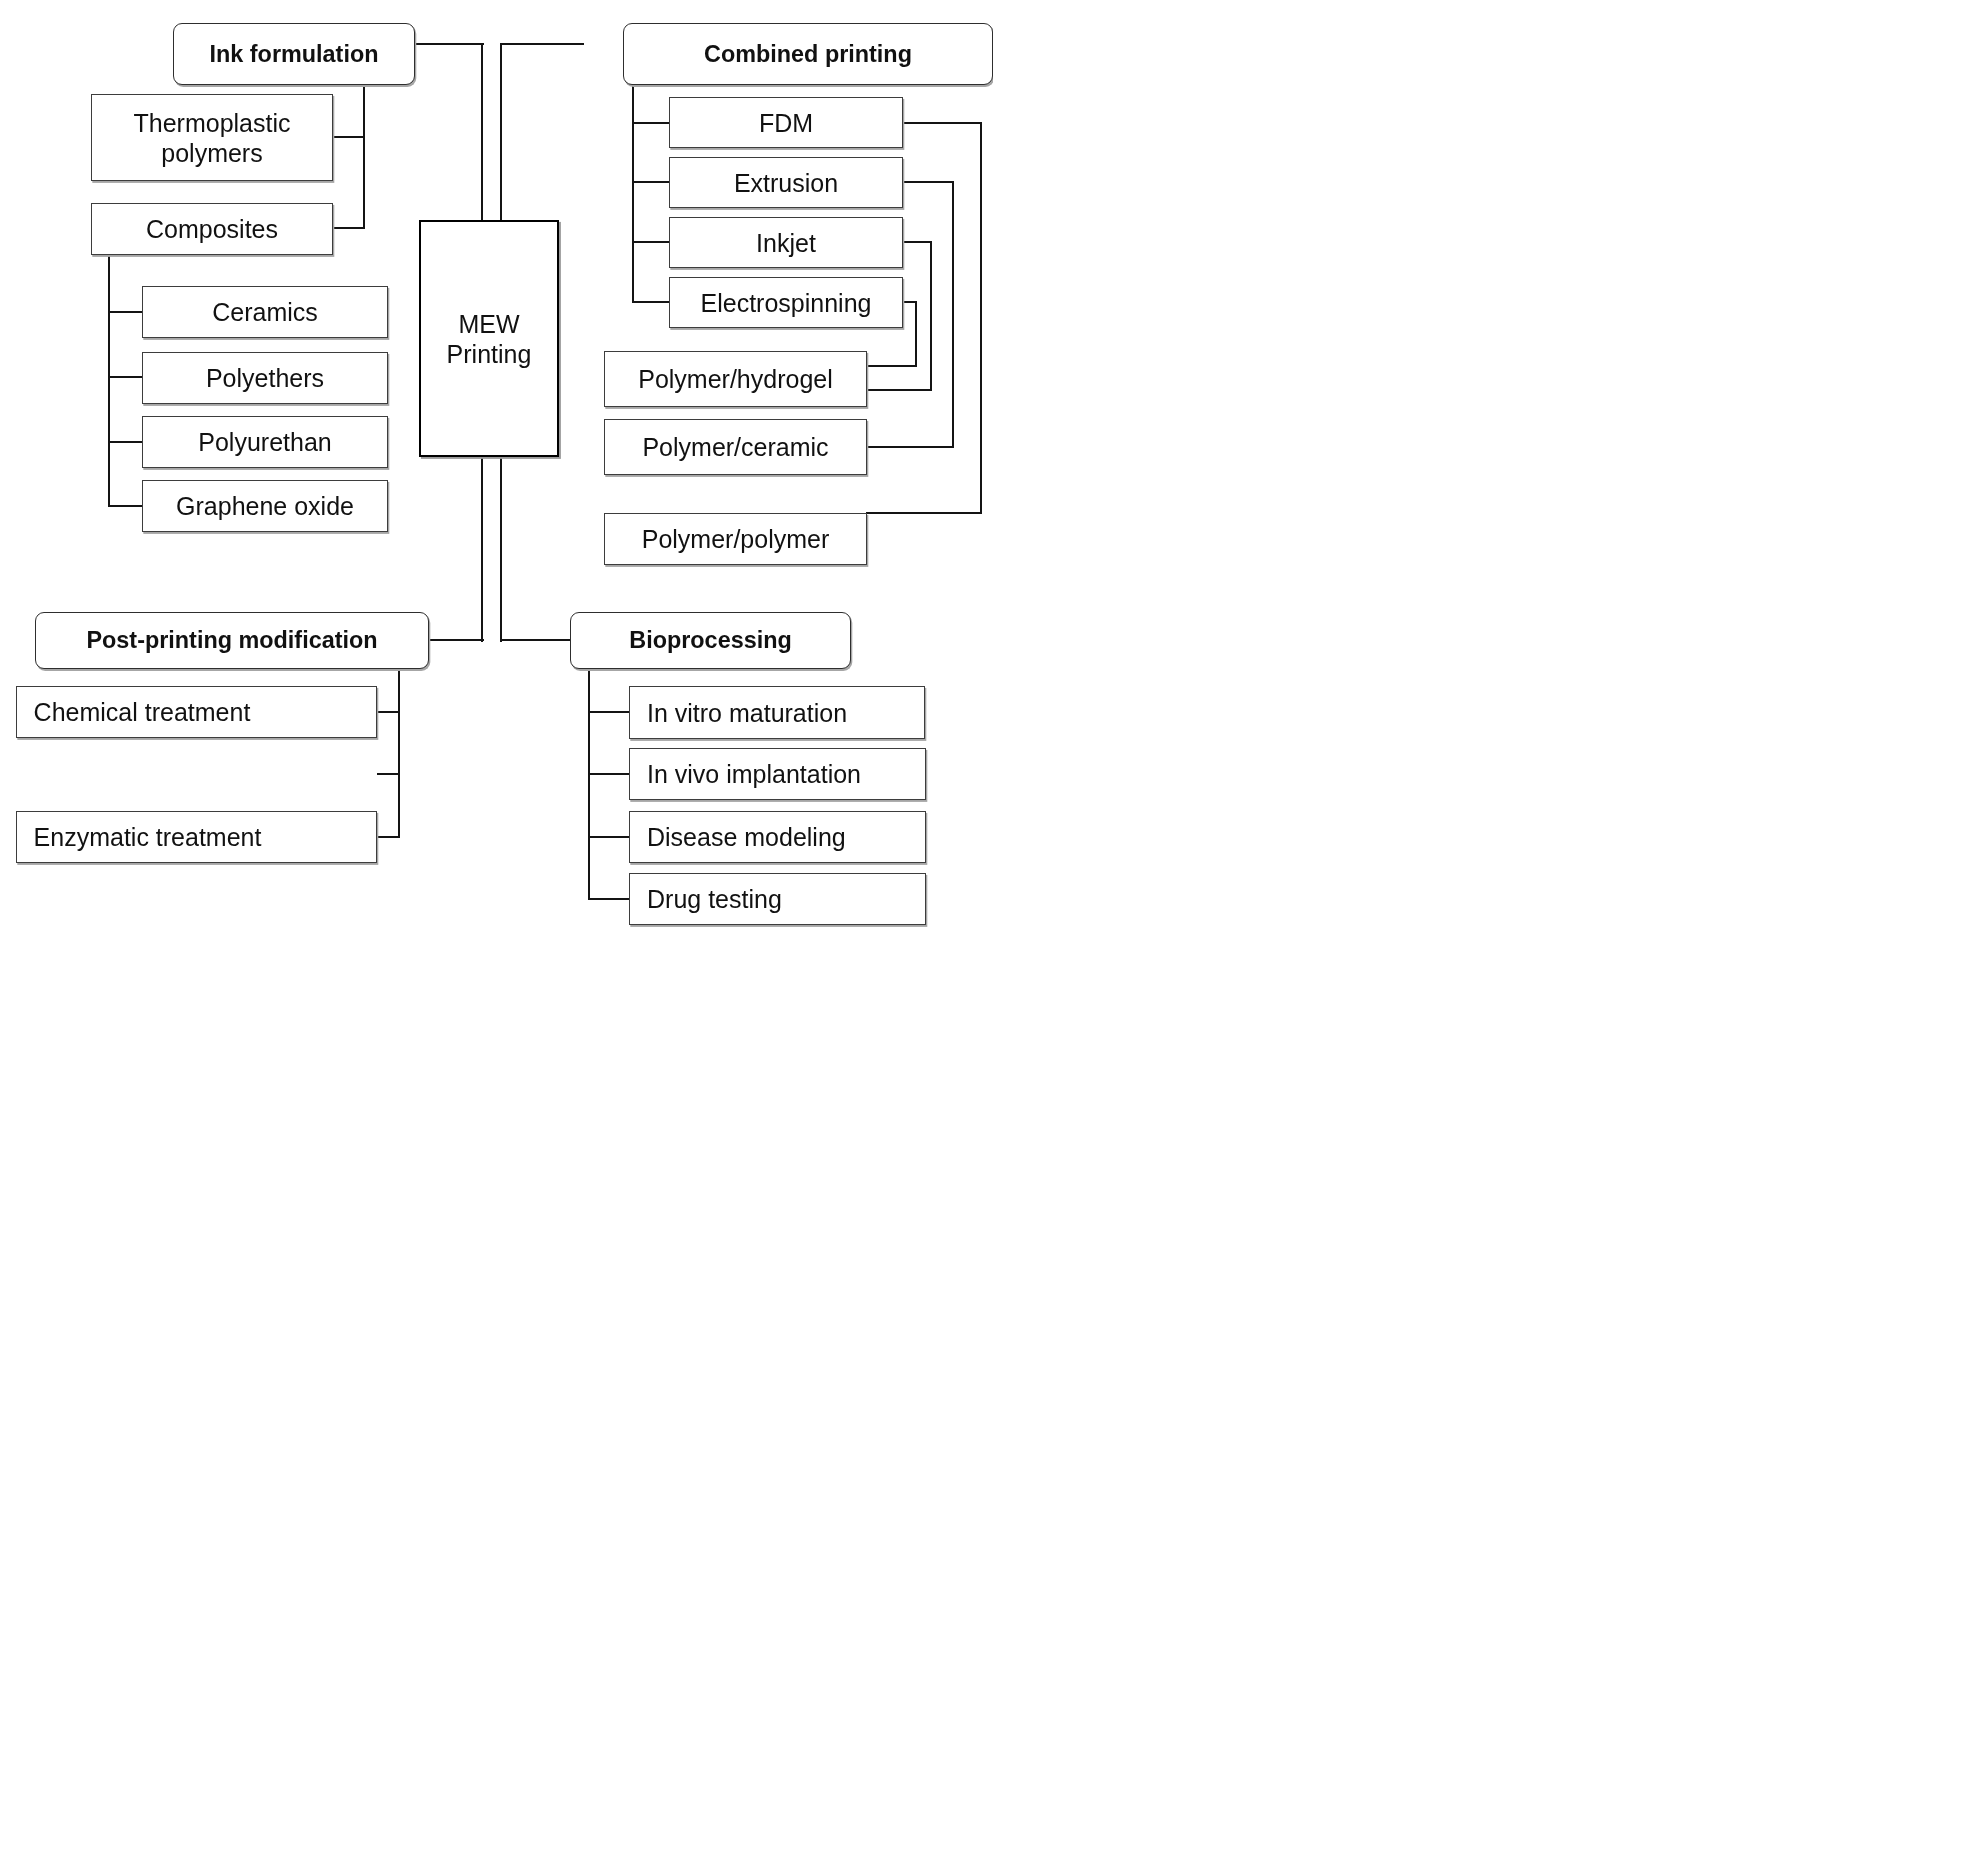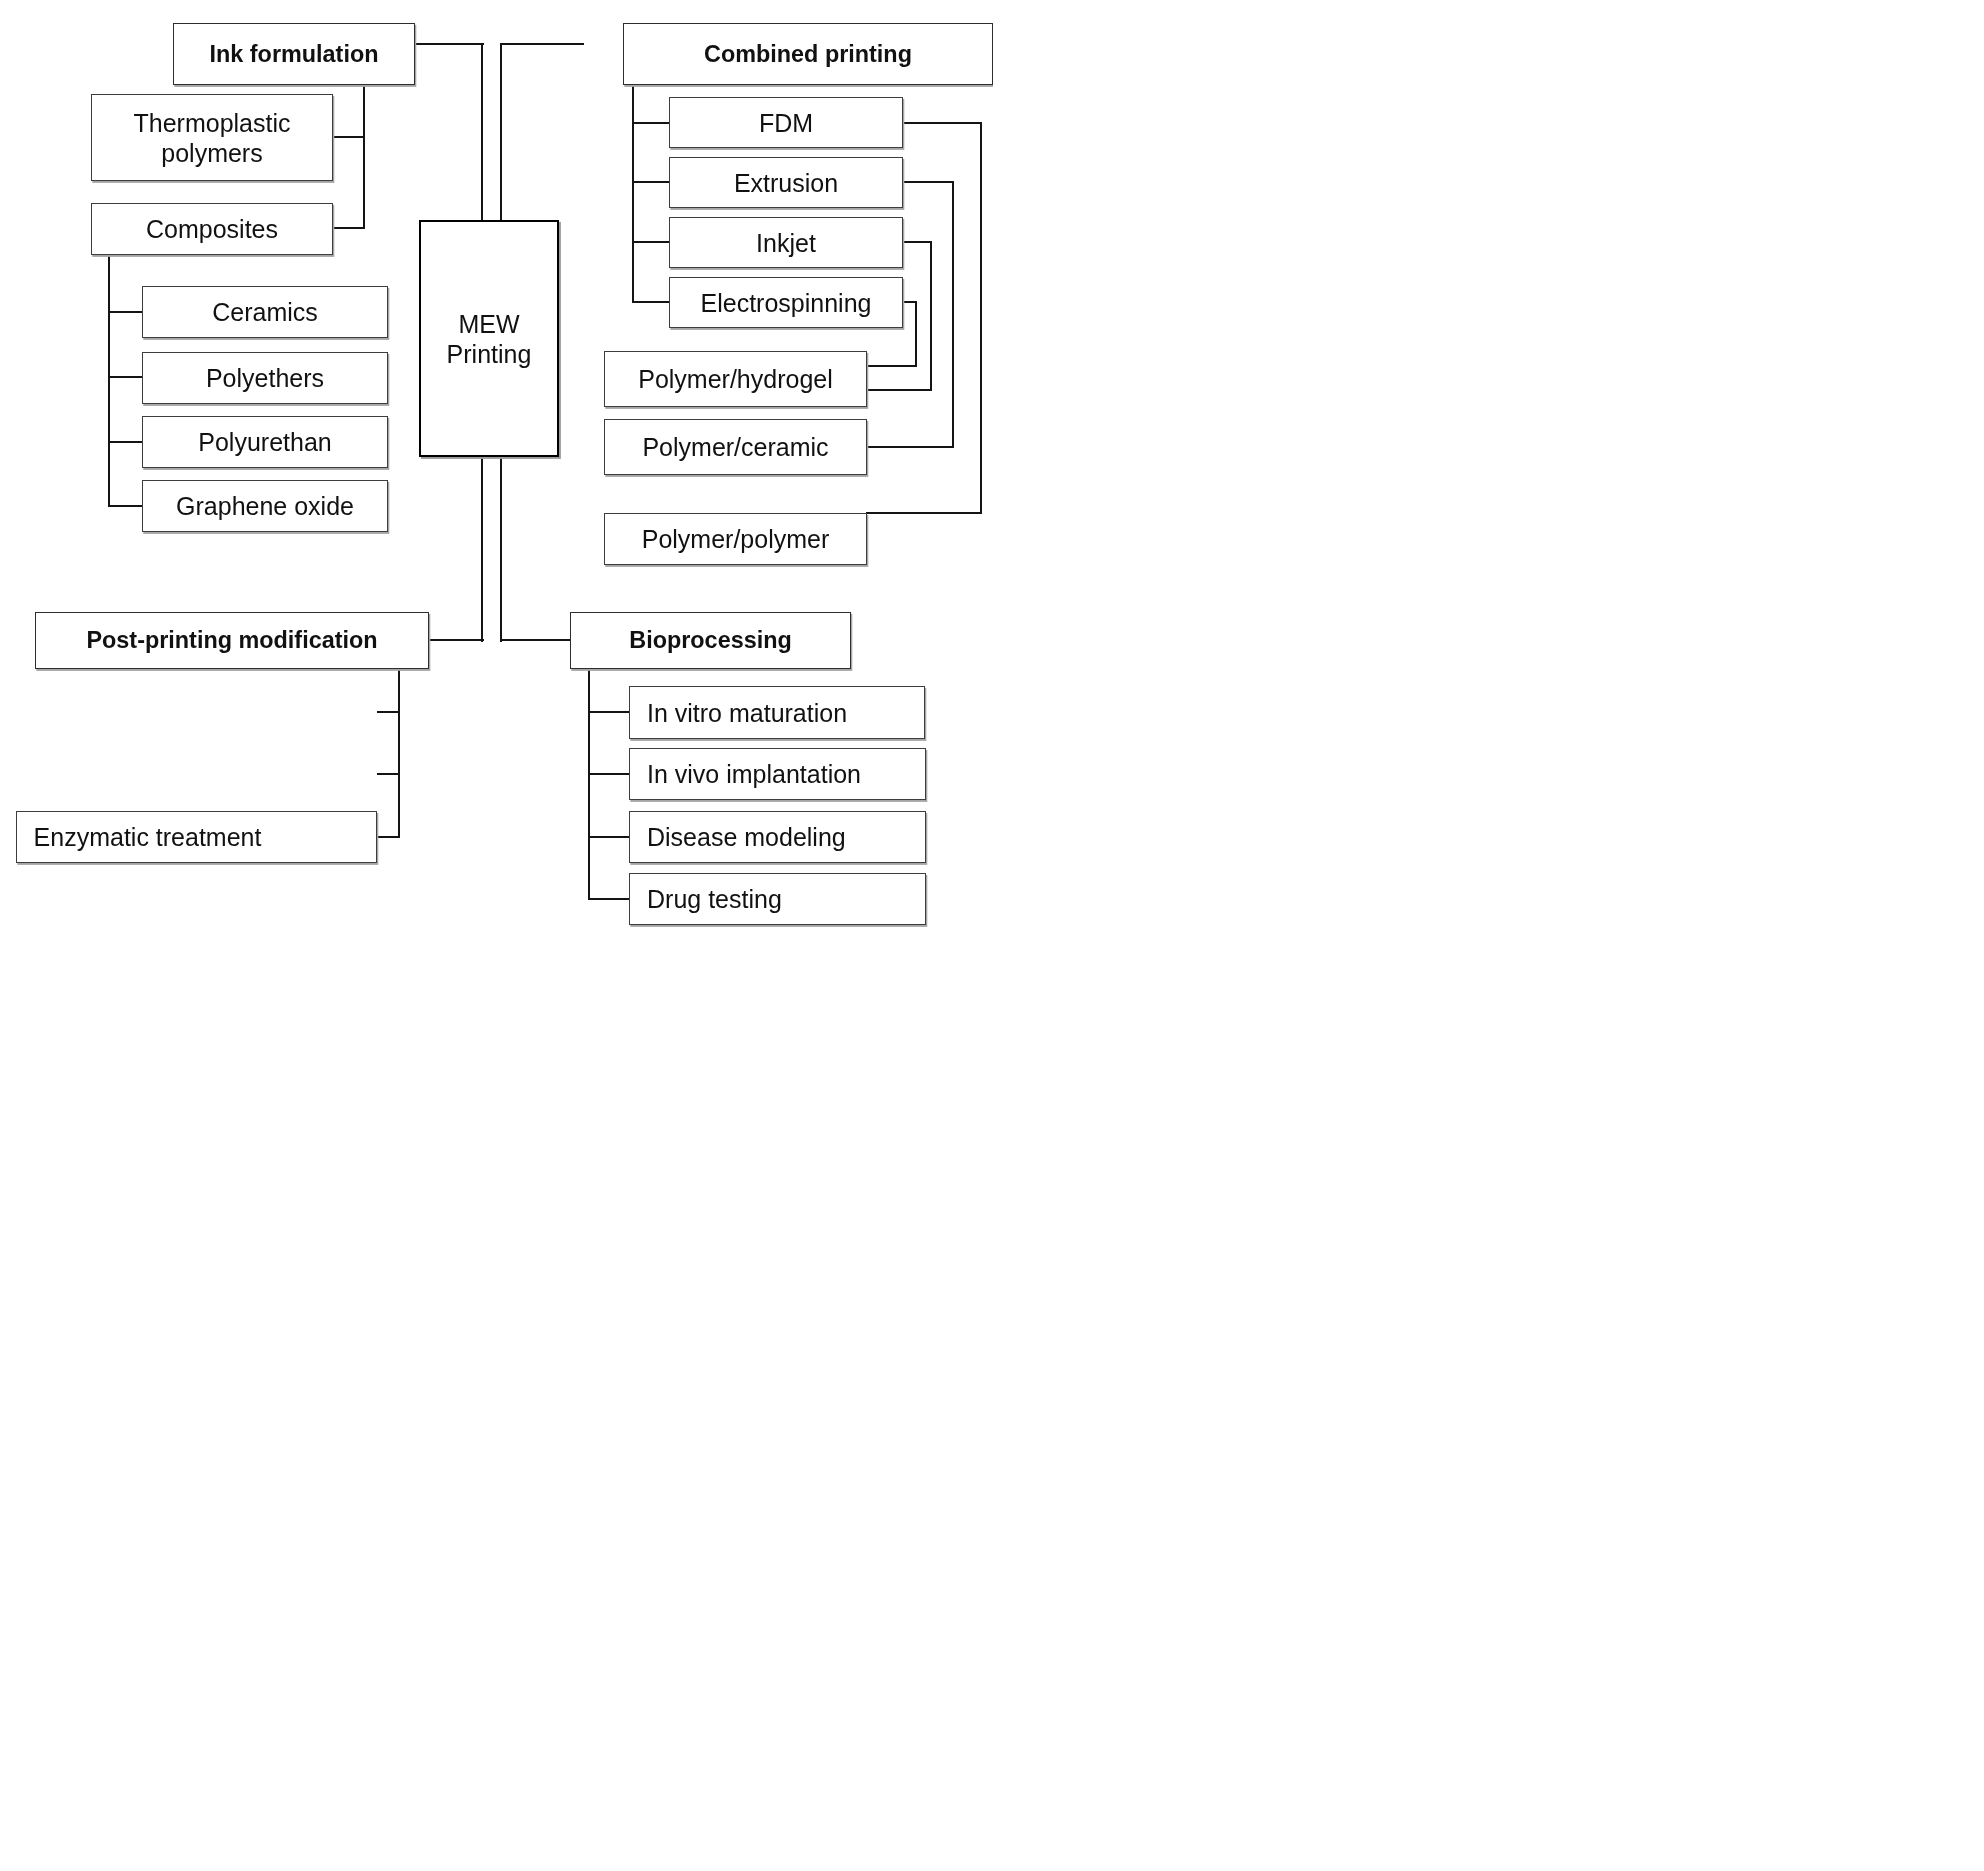--- a/index.html
+++ b/index.html
@@ -8,21 +8,21 @@
     position:relative; width:993px; height:936px; background:#ffffff;
     overflow:hidden;
   }
   .box {
     position:absolute; box-sizing:border-box; background:#ffffff;
     border:1.3px solid #3d3d3d; box-shadow:1.3px 1.9px 0 #a6a6a6;
     display:flex; flex-direction:column; align-items:center; justify-content:center;
     font-size:25px; color:#111111; text-align:center; line-height:1.2;
     z-index:2;
   }
-  .hdr { font-weight:bold; font-size:23.4px; border-color:#2e2e2e; }
+  .hdr { font-weight:bold; font-size:23.4px; border-color:#2e2e2e;border-radius:9px; }
   .leftal { align-items:flex-start; padding-left:17px; text-align:left; }
   .mew { border:2.6px solid #000000; font-size:25px; box-shadow:1.9px 1.9px 0 #9b9b9b; }
   .hl, .vl { position:absolute; background:#141414; z-index:1; }
   .hl { height:1.9px; }
   .vl { width:1.9px; }
 </style>
 </head>
 <body>
 
 <div id="canvas">
@@ -128,20 +128,23 @@
   <div class="box" style="left:604px;top:419px;width:263px;height:56px;">
     <span>Polymer/ceramic</span>
   </div>
   <div class="box" style="left:604px;top:513px;width:263px;height:52px;">
     <span>Polymer/polymer</span>
   </div>
 
   <div class="box hdr" style="left:35px;top:612px;width:394px;height:57px;">
     <span>Post-printing modification</span>
   </div>
+  <div class="box leftal" style="left:15.6px;top:686px;width:361px;height:52px;">
+    <span>Chemical treatment</span>
+  </div>
   <div class="box leftal" style="left:15.6px;top:811px;width:361px;height:52px;">
     <span>Enzymatic treatment</span>
   </div>
 
   <div class="box hdr" style="left:570px;top:612px;width:281px;height:57px;">
     <span>Bioprocessing</span>
   </div>
   <div class="box leftal" style="left:629px;top:686px;width:296px;height:53px;">
     <span>In vitro maturation</span>
   </div>

